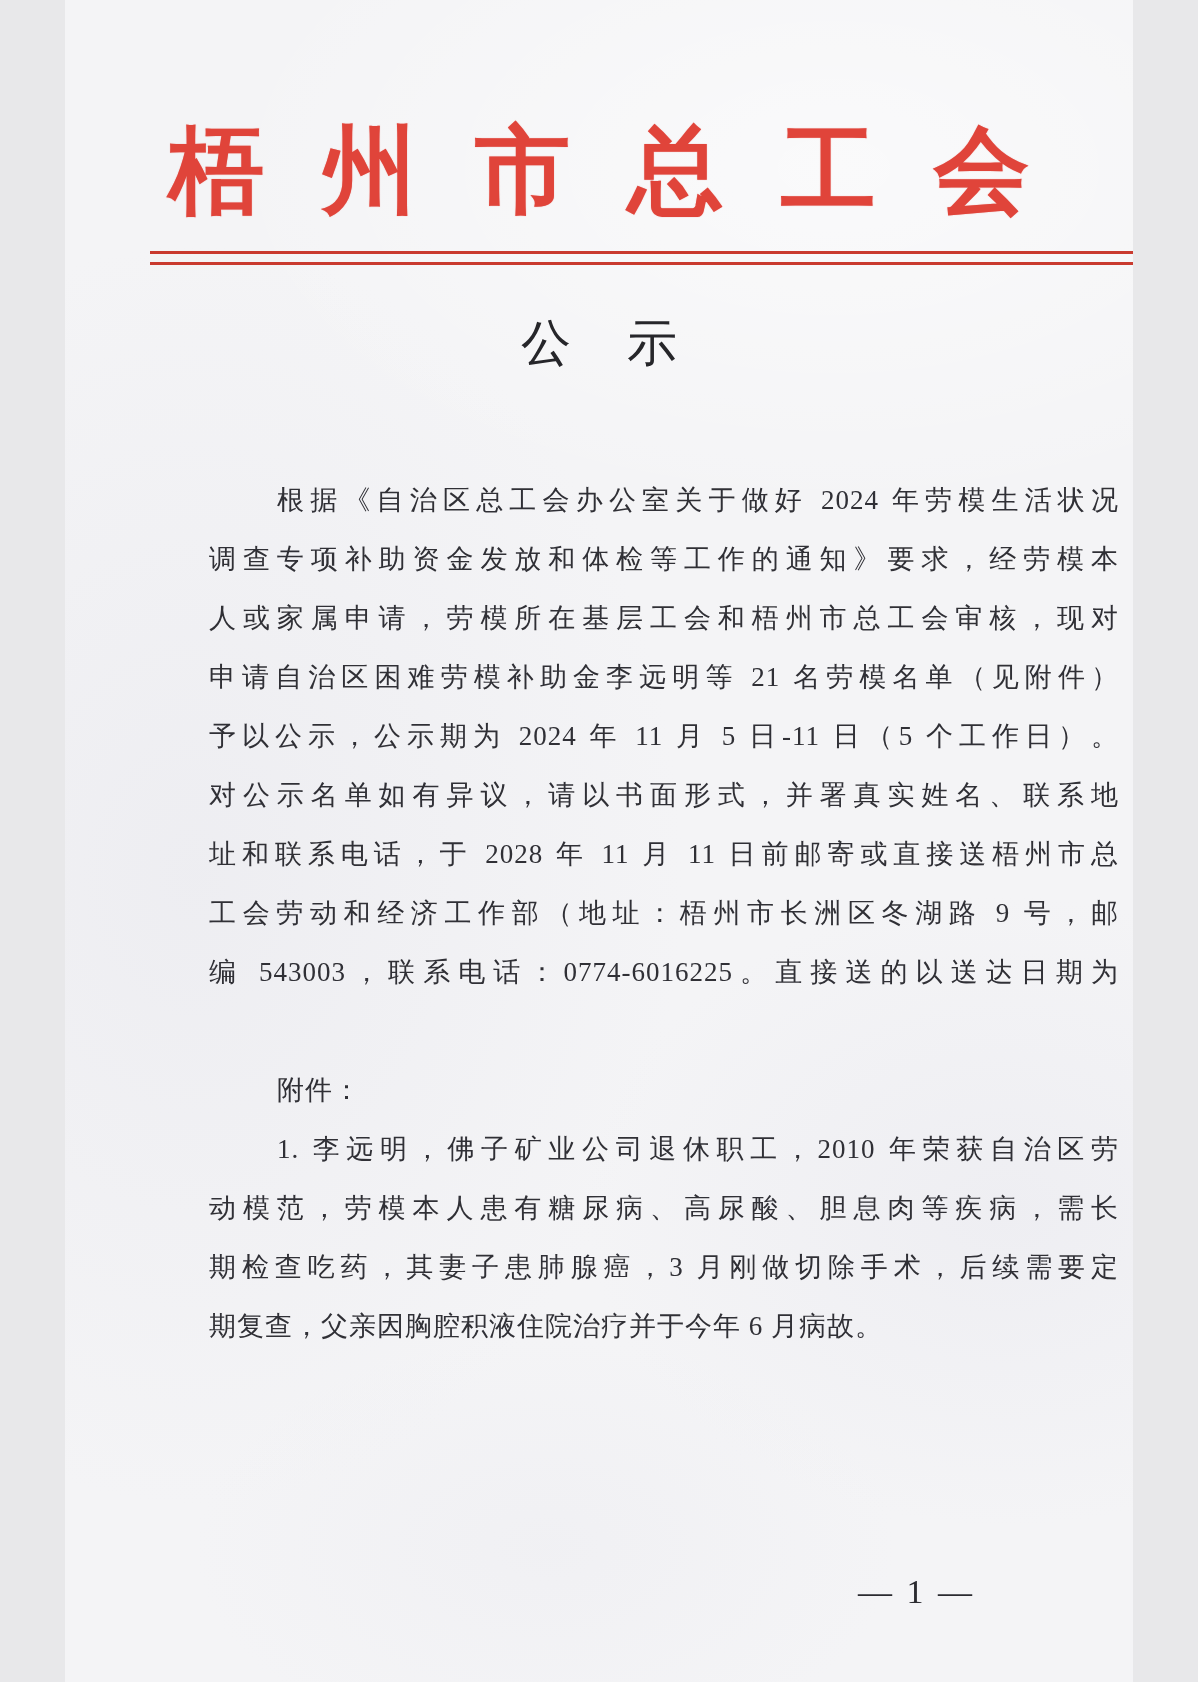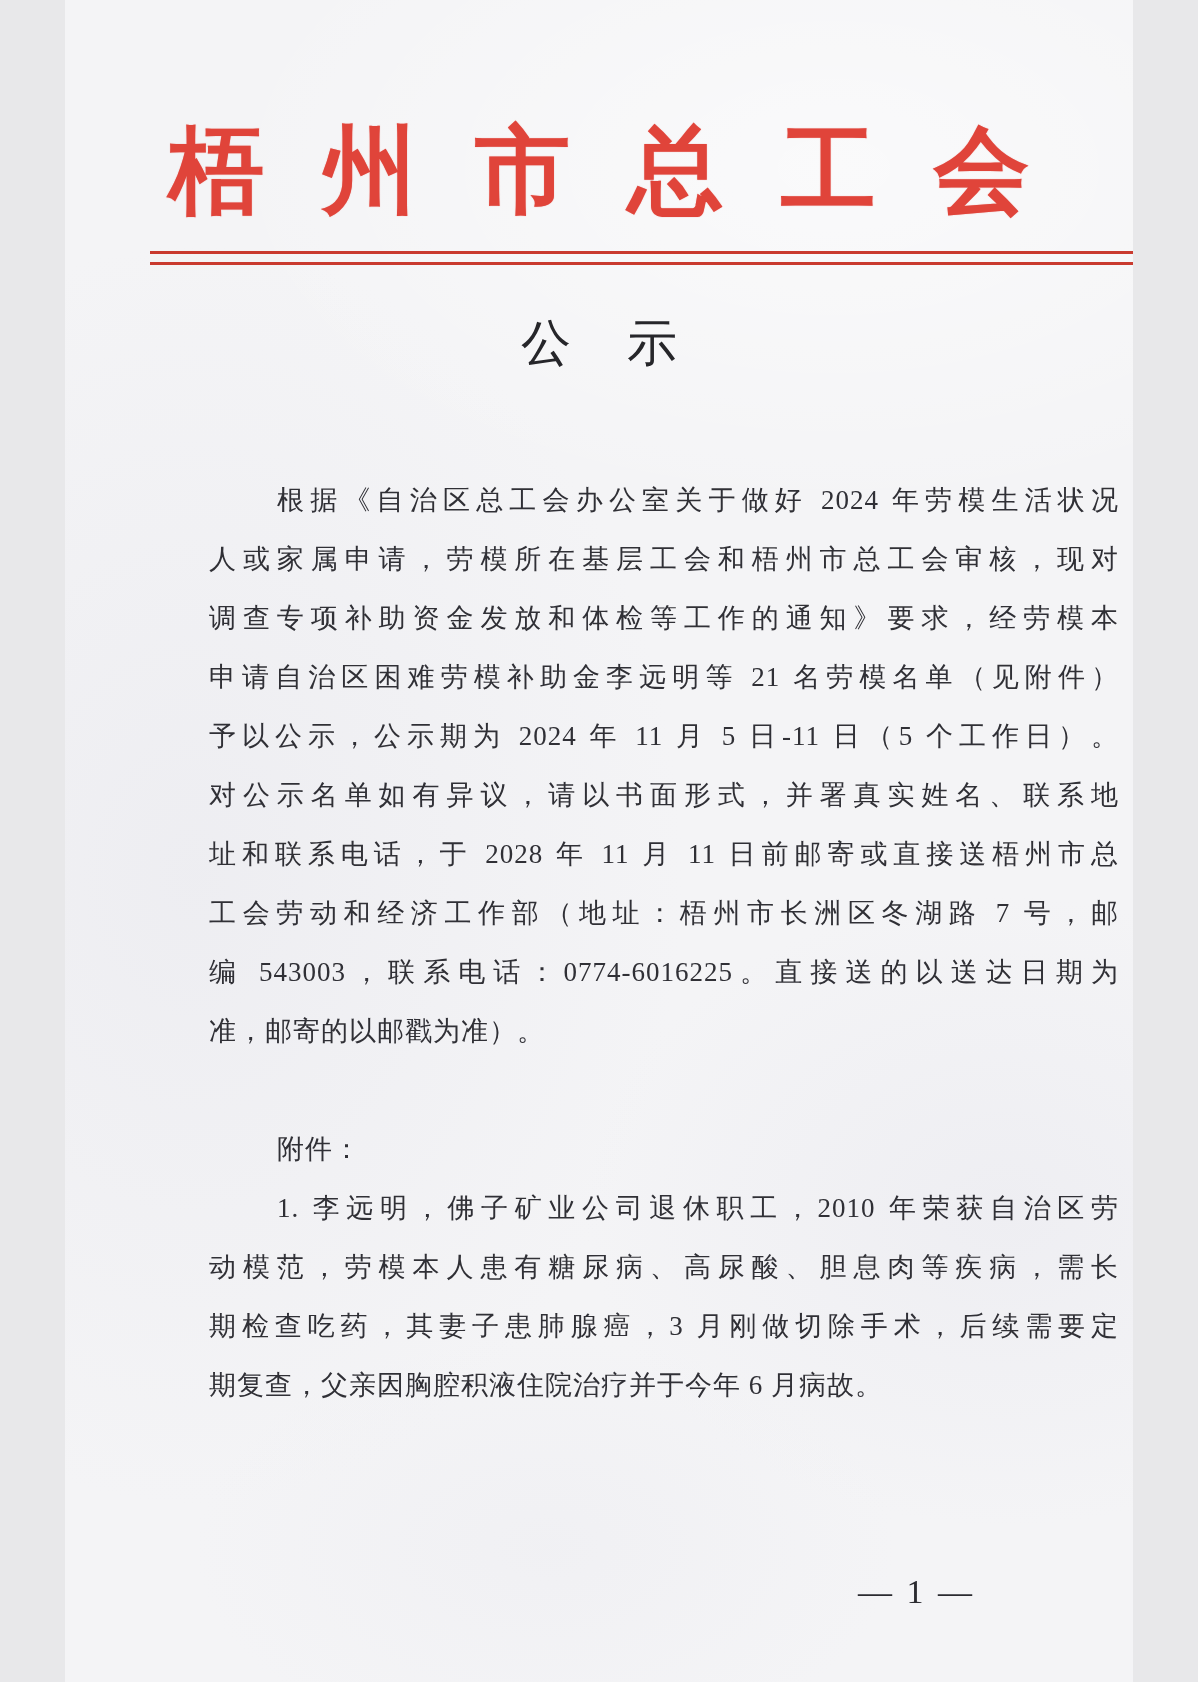--- a/index.html
+++ b/index.html
@@ -113,29 +113,28 @@
   </div>
 
   <div class="red-rule"></div>
 
   <div class="doc-title">
     <span class="doc-title-text">公示</span>
   </div>
 
   <div class="body-block">
     <div class="line indent just">根据《自治区总工会办公室关于做好 2024 年劳模生活状况</div>
+    <div class="line just">调查专项补助资金发放和体检等工作的通知》要求，经劳模本</div>
     <div class="line just">人或家属申请，劳模所在基层工会和梧州市总工会审核，现对</div>
-    <div class="line just">调查专项补助资金发放和体检等工作的通知》要求，经劳模本</div>
     <div class="line just">申请自治区困难劳模补助金李远明等 21 名劳模名单（见附件）</div>
     <div class="line just">予以公示，公示期为 2024 年 11 月 5 日-11 日（5 个工作日）。</div>
     <div class="line just">对公示名单如有异议，请以书面形式，并署真实姓名、联系地</div>
     <div class="line just">址和联系电话，于 2028 年 11 月 11 日前邮寄或直接送梧州市总</div>
-    <div class="line just">工会劳动和经济工作部（地址：梧州市长洲区冬湖路 7 号，邮</div>
+    <div class="line just">工会劳动和经济工作部（地址：梧州市长洲区冬湖路 9 号，邮</div>
     <div class="line just">编 543003，联系电话：0774-6016225。直接送的以送达日期为</div>
-    <div class="line">准，邮寄的以邮戳为准）。</div>
 
     <div class="line spacer"></div>
 
     <div class="line indent">附件：</div>
     <div class="line indent just">1. 李远明，佛子矿业公司退休职工，2010 年荣获自治区劳</div>
     <div class="line just">动模范，劳模本人患有糖尿病、高尿酸、胆息肉等疾病，需长</div>
     <div class="line just">期检查吃药，其妻子患肺腺癌，3 月刚做切除手术，后续需要定</div>
     <div class="line">期复查，父亲因胸腔积液住院治疗并于今年 6 月病故。</div>
   </div>
 

